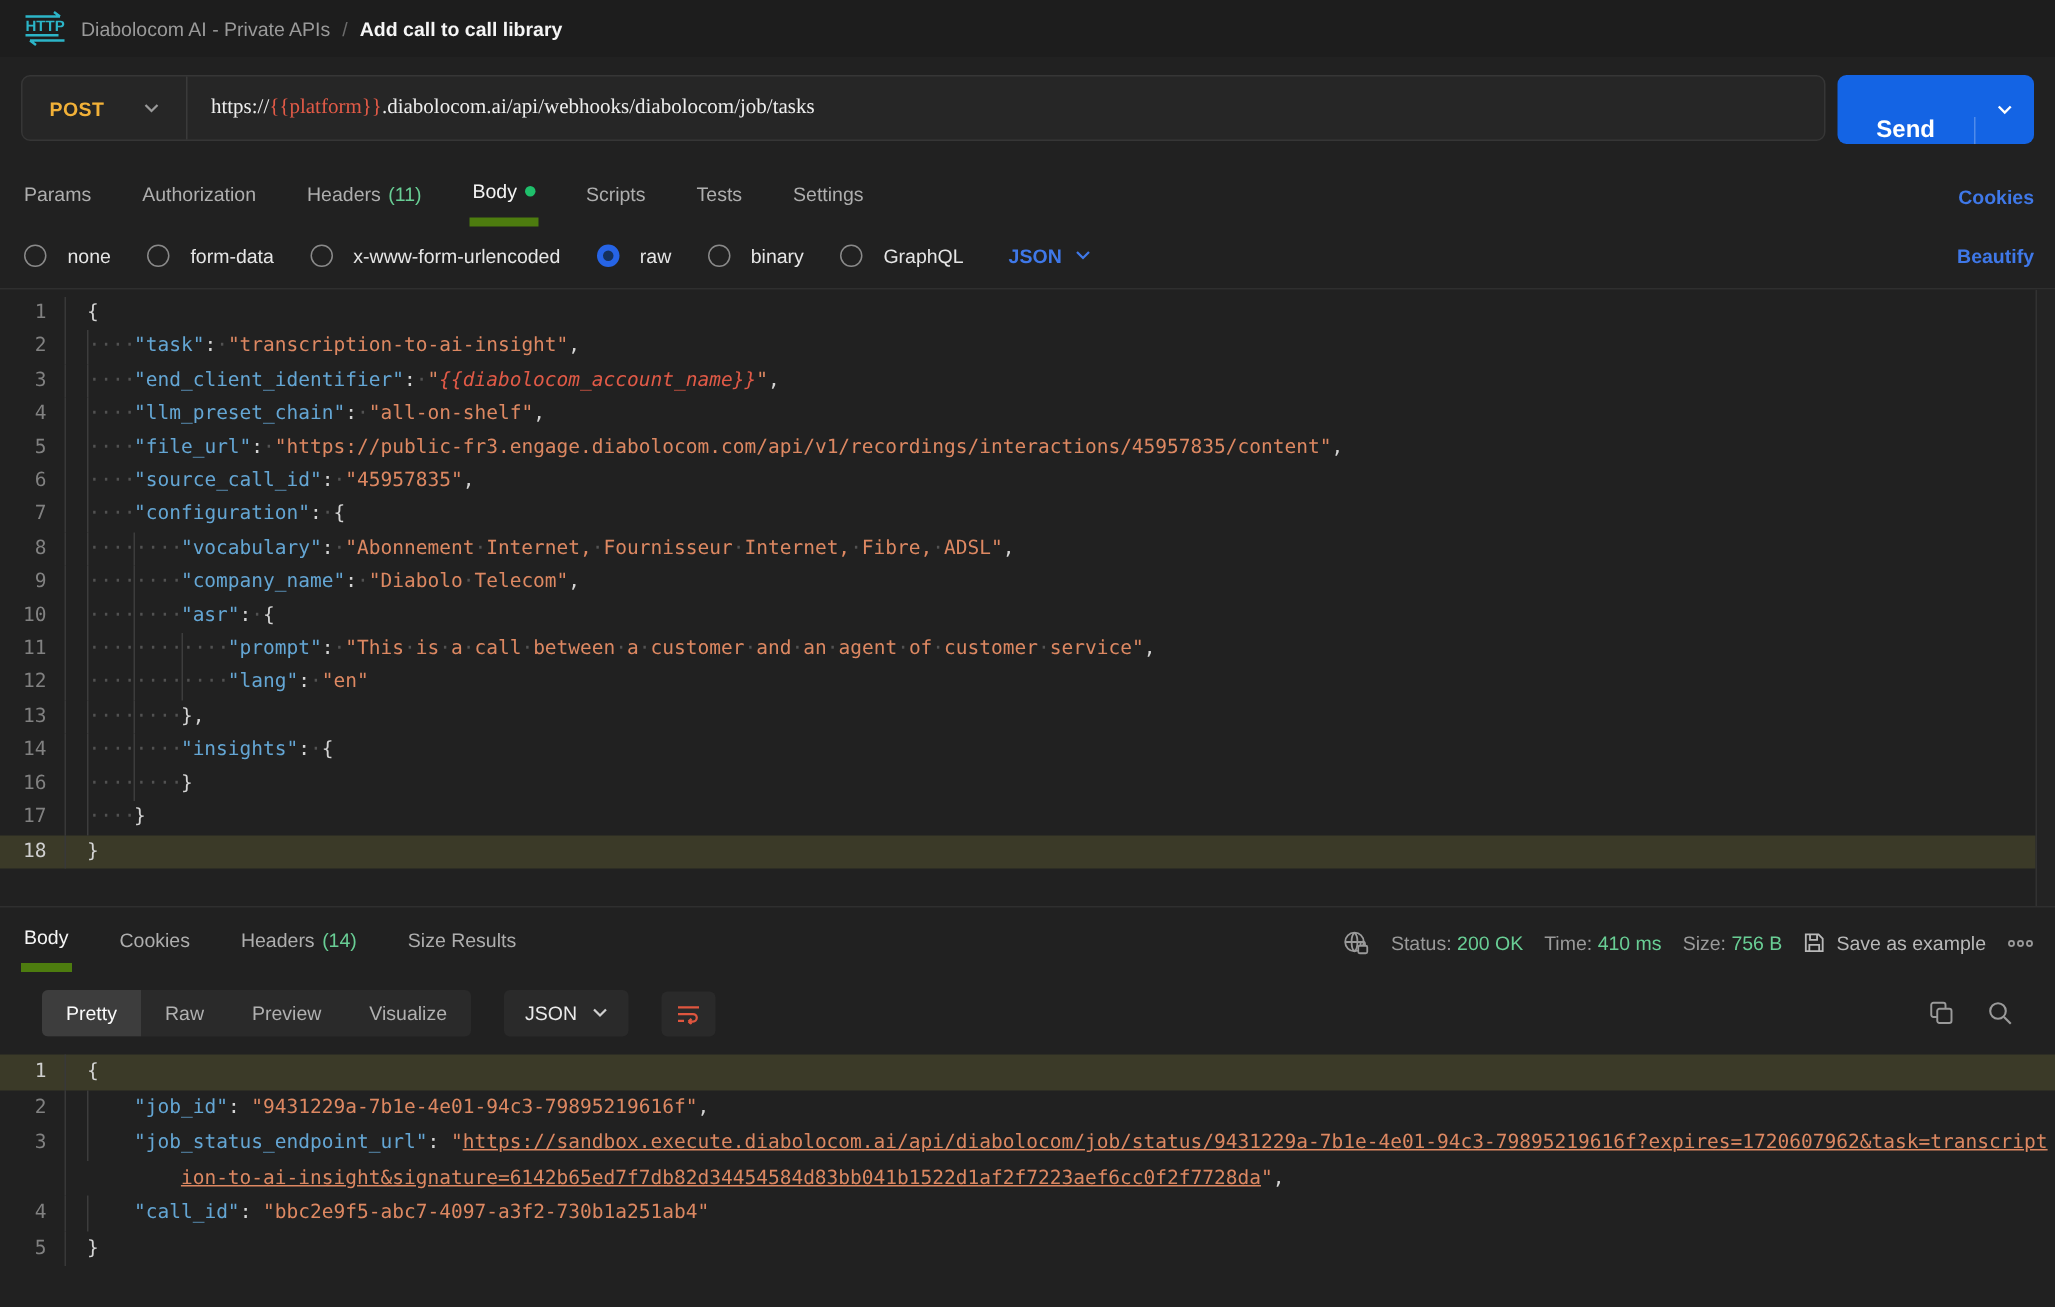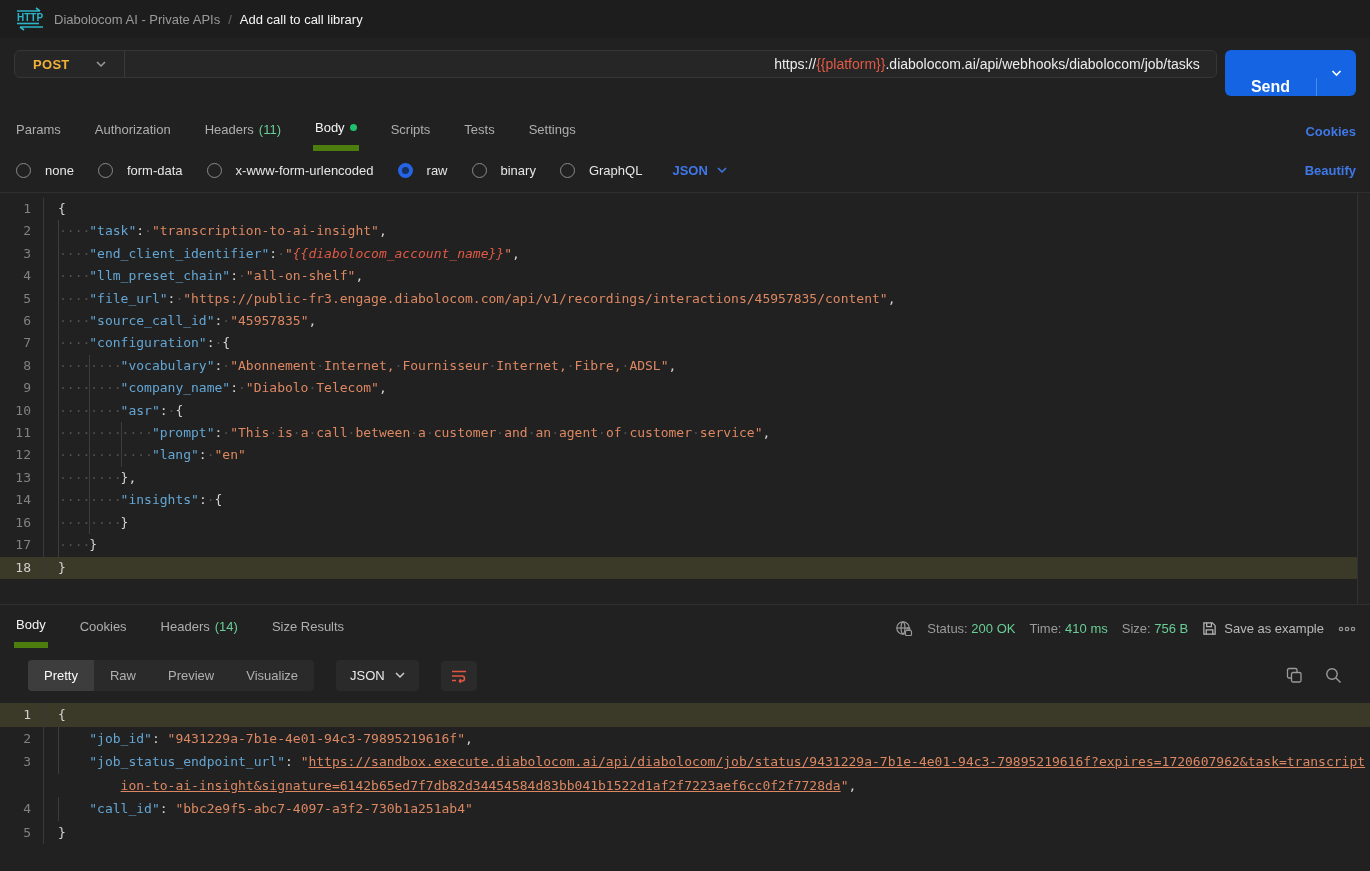--- a/index.html
+++ b/index.html
@@ -6,31 +6,31 @@
   html,body { width:1370px; height:871px; overflow:hidden; }
   body {
     background:#212121; color:#d0d0d0;
     font-family:"Liberation Sans", sans-serif; font-size:13px;
   }
   
   .topbar { height:38px; background:#1d1d1d; display:flex; align-items:center; padding:0 14px; }
   .crumb { display:flex; align-items:center; gap:8px; }
   .crumb .coll { color:#9a9a9a; }
   .crumb .sep  { color:#6a6a6a; }
-  .crumb .req  { color:#f5f5f5; font-weight:normal; }
+  .crumb .req  { color:#f5f5f5; font-weight:bold; }
   .topbar-right { margin-left:auto; display:flex; align-items:center; gap:4px; }
   .save-btn { display:flex; align-items:center; gap:7px; color:#b9b9b9; padding:5px 8px; border-radius:4px; cursor:pointer; }
   .save-chev { padding:5px 8px; border-right:1px solid #3a3a3a; margin-right:10px; cursor:pointer; display:flex; align-items:center;}
   .share-btn { border:1px solid #444; border-radius:6px; padding:6px 16px; color:#e3e3e3; cursor:pointer; background:transparent; font-size:13px; }
   
   .req-row { display:flex; align-items:stretch; padding:12px 14px 10px 14px; gap:8px; }
-  .url-box { flex:1; display:flex; align-items:center; background:#262626; border:1px solid #363636; border-radius:6px; height:28px;justify-content:space-between; }
+  .url-box { flex:1; display:flex; align-items:center; background:#262626; border:1px solid #363636; border-radius:6px; height:44px; }
   .method { display:flex; align-items:center; gap:26px; padding:0 18px; cursor:pointer; border-right:1px solid #3a3a3a; height:100%; }
   .method .m { color:#f2b138; font-weight:bold; letter-spacing:.3px; }
-  .url-text { padding:0 16px; color:#ededed; font-size:14px; white-space:nowrap; overflow:hidden; }
+  .url-text { padding:0 16px; color:#ededed; font-size:14px; white-space:nowrap; overflow:hidden;font-family:Liberation Serif, serif; }
   .url-text .var { color:#e15a47; }
   .send-btn { display:flex; align-items:stretch; border-radius:6px; overflow:hidden; background:#1464e4; cursor:pointer; }
   .send-main { display:flex; align-items:center; padding:0 26px; color:#fff; font-weight:bold; font-size:16px; border-right:1px solid rgba(255,255,255,.25);margin-top:28px; }
   .send-chev { display:flex; align-items:center; padding:0 14px; }
   
   .tabs { display:flex; align-items:center; padding:6px 14px 0 14px; gap:30px; }
   .tab { color:#aeaeae; padding:8px 2px 10px 2px; cursor:pointer; display:flex; gap:5px; align-items:center; border-bottom:2px solid transparent; }
   .tab .cnt { color:#69ce95; }
   .tab.active { color:#f5f5f5; border-bottom:6px solid #4d7c0f; }
   .tab .dot { width:7px; height:7px; border-radius:50%; background:#1fbf6b; display:inline-block; }

